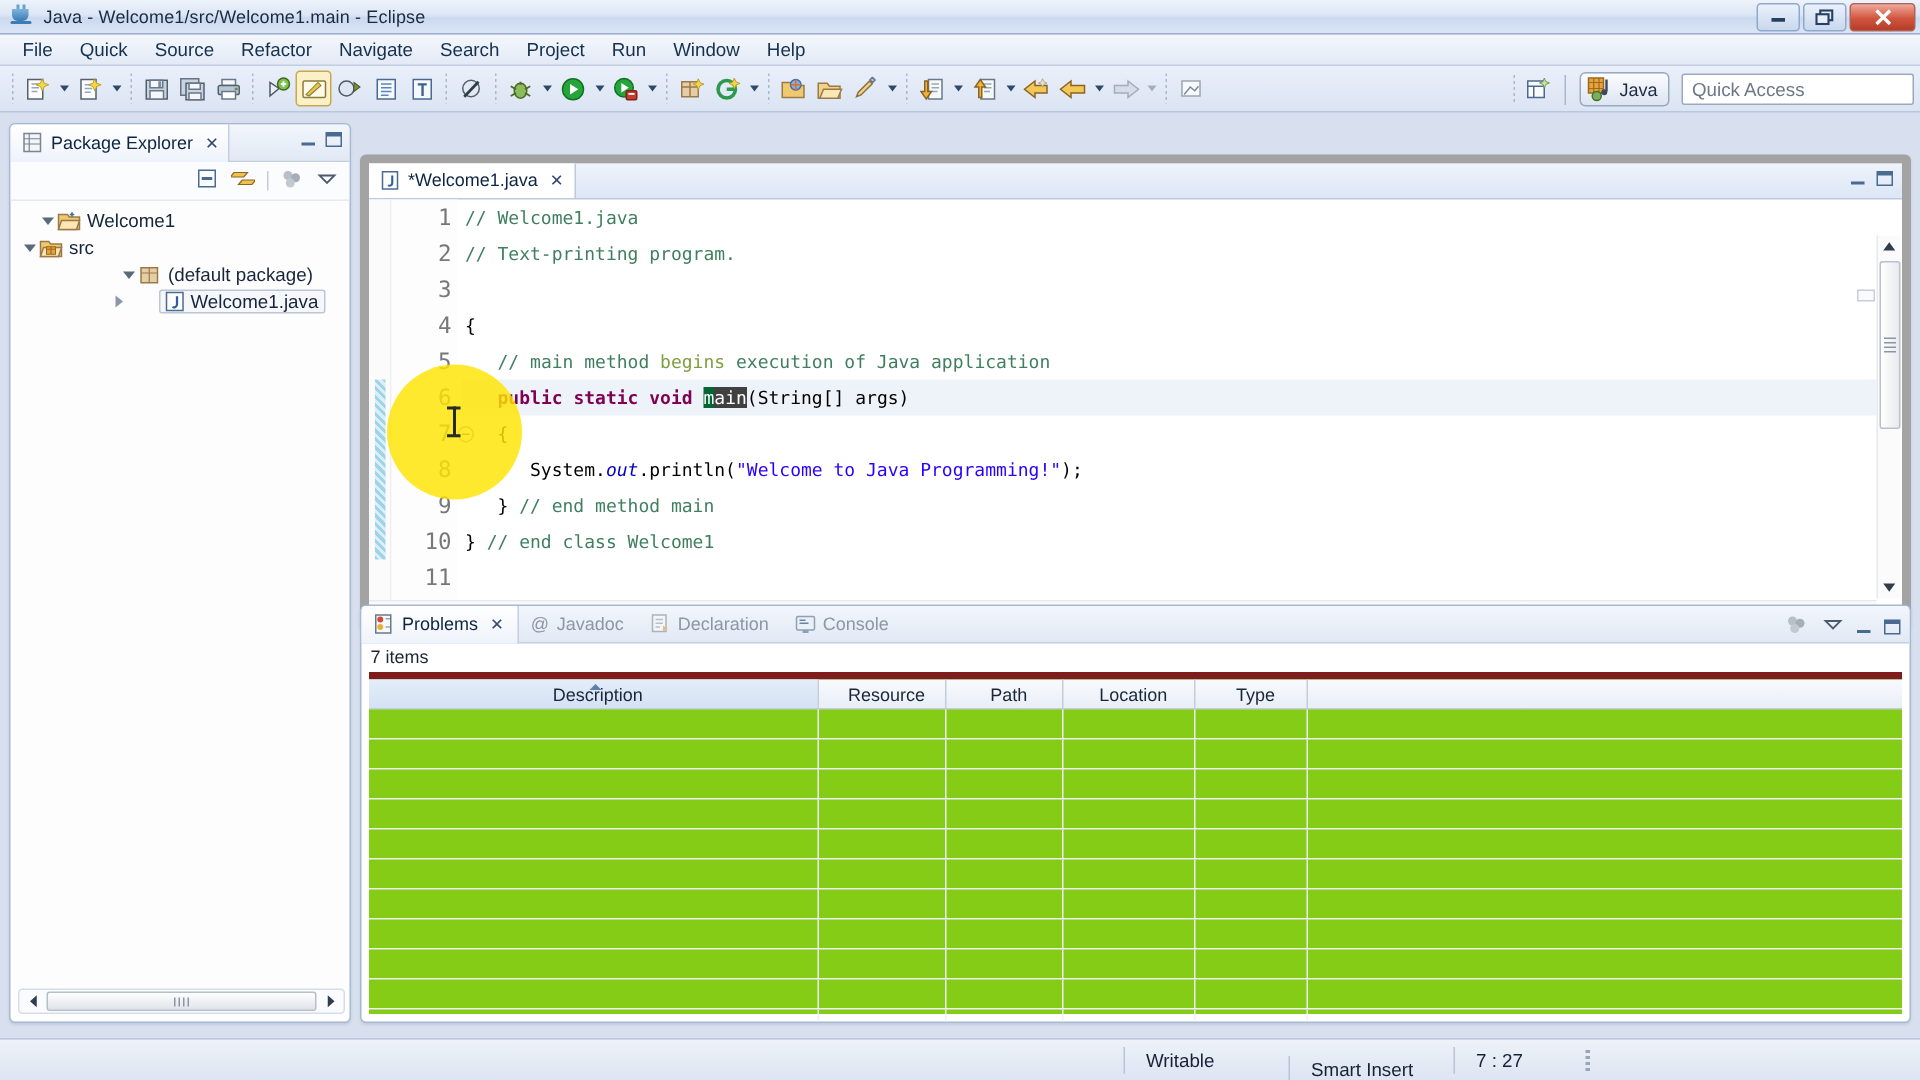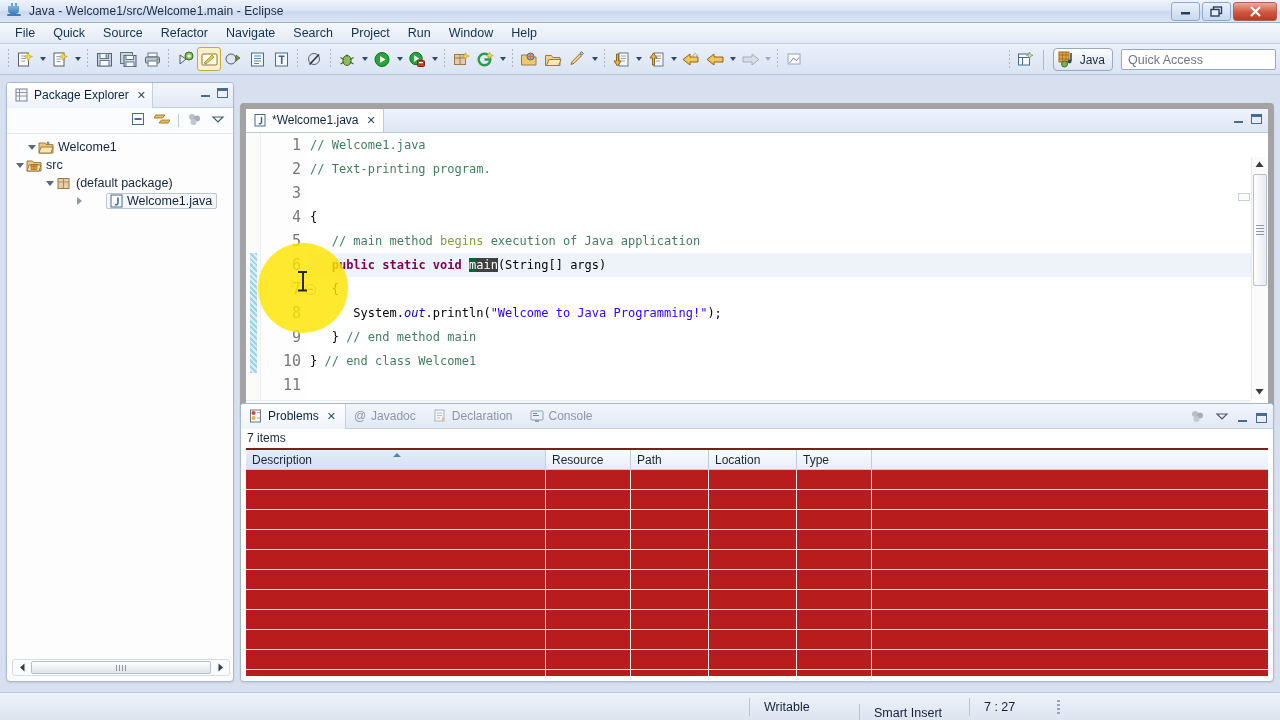--- a/index.html
+++ b/index.html
@@ -206,21 +206,21 @@
     height:25px; background:linear-gradient(to bottom,#f2f6fc,#e2e9f5);
     border-bottom:1px solid #c4d0e2; display:flex; align-items:center; position:relative;
   }
   .ptab{ display:flex;align-items:center;gap:5px;height:25px;padding:0 9px 0 8px;font-size:12px;}
   .ptab.active{ background:linear-gradient(to bottom,#ffffff,#eef3fb);
                 border-right:1px solid #c4d0e2; color:#0d2542;}
   .ptab.inactive{ color:#8c96a5; }
   .pctrls{ position:absolute; right:6px; top:5px; display:flex; gap:9px; align-items:center;}
   .items-line{ height:19px; line-height:19px; padding-left:6px; font-size:12px; color:#1a2736;}
   .ptable{ position:absolute; left:5px; right:5px; top:44px; bottom:5px;
-           border-top:2px solid #7f1d1d; background:#b91c1c;}
+           border-top:5px solid #7f1d1d; background:#84cc16;text-align:center;}
   .phead{ display:flex; height:20px;
     background:linear-gradient(to bottom,#f8fafd,#e9eef7);
     border-bottom:1px solid #c3cdda;}
   .phead .pc{ border-right:1px solid #c3cdda; padding-left:6px; line-height:20px;
               font-size:12px; color:#1a2736; position:relative; }
   .phead .pc.desc{ background:linear-gradient(to bottom,#e4edf9,#d4e2f4); }
   .sortarrow{ position:absolute; left:147px; top:3px; width:0;height:0;
     border-left:4px solid transparent;border-right:4px solid transparent;border-bottom:4px solid #5f7ea8;}
   .prow{ display:flex; height:20px; border-bottom:1px solid #eef1f5;}
   .prow .pc{ border-right:1px solid #eef1f5; }
@@ -610,21 +610,21 @@
         <span style="width:16px;height:15px;display:inline-block;">
           <svg width="16" height="15">
               <path d="M1 3h5.5l1.2 1.6H15V13H1z" fill="#f0c86d" stroke="#9a7b48"></path>
               <path d="M1 13l2-6h12l-2 6z" fill="#fbe6b4" stroke="#9a7b48"></path>
               <rect x="5" y="6.5" width="6" height="5" fill="#e8a33d" stroke="#9a6a1e" stroke-width=".7"></rect>
               <path d="M5 8.2h6M8 6.5v5" stroke="#9a6a1e" stroke-width=".7"></path>
             </svg>
         </span>
         <span class="tlabel">src</span>
       </div>
-      <div class="trow" style="padding-left:36px;">
+      <div class="trow" style="padding-left:72px;">
         <span class="twist">
             <i class="open"></i>
           </span>
         <span style="width:16px;height:15px;display:inline-block;">
           <svg width="16" height="15">
               <rect x="2" y="2.5" width="11" height="10" fill="#e7cda6" stroke="#9a7b48"></rect>
               <path d="M2 6h11M7.5 2.5v10" stroke="#9a7b48" stroke-width=".8"></path>
             </svg>
         </span>
         <span class="tlabel">(default package)</span>

